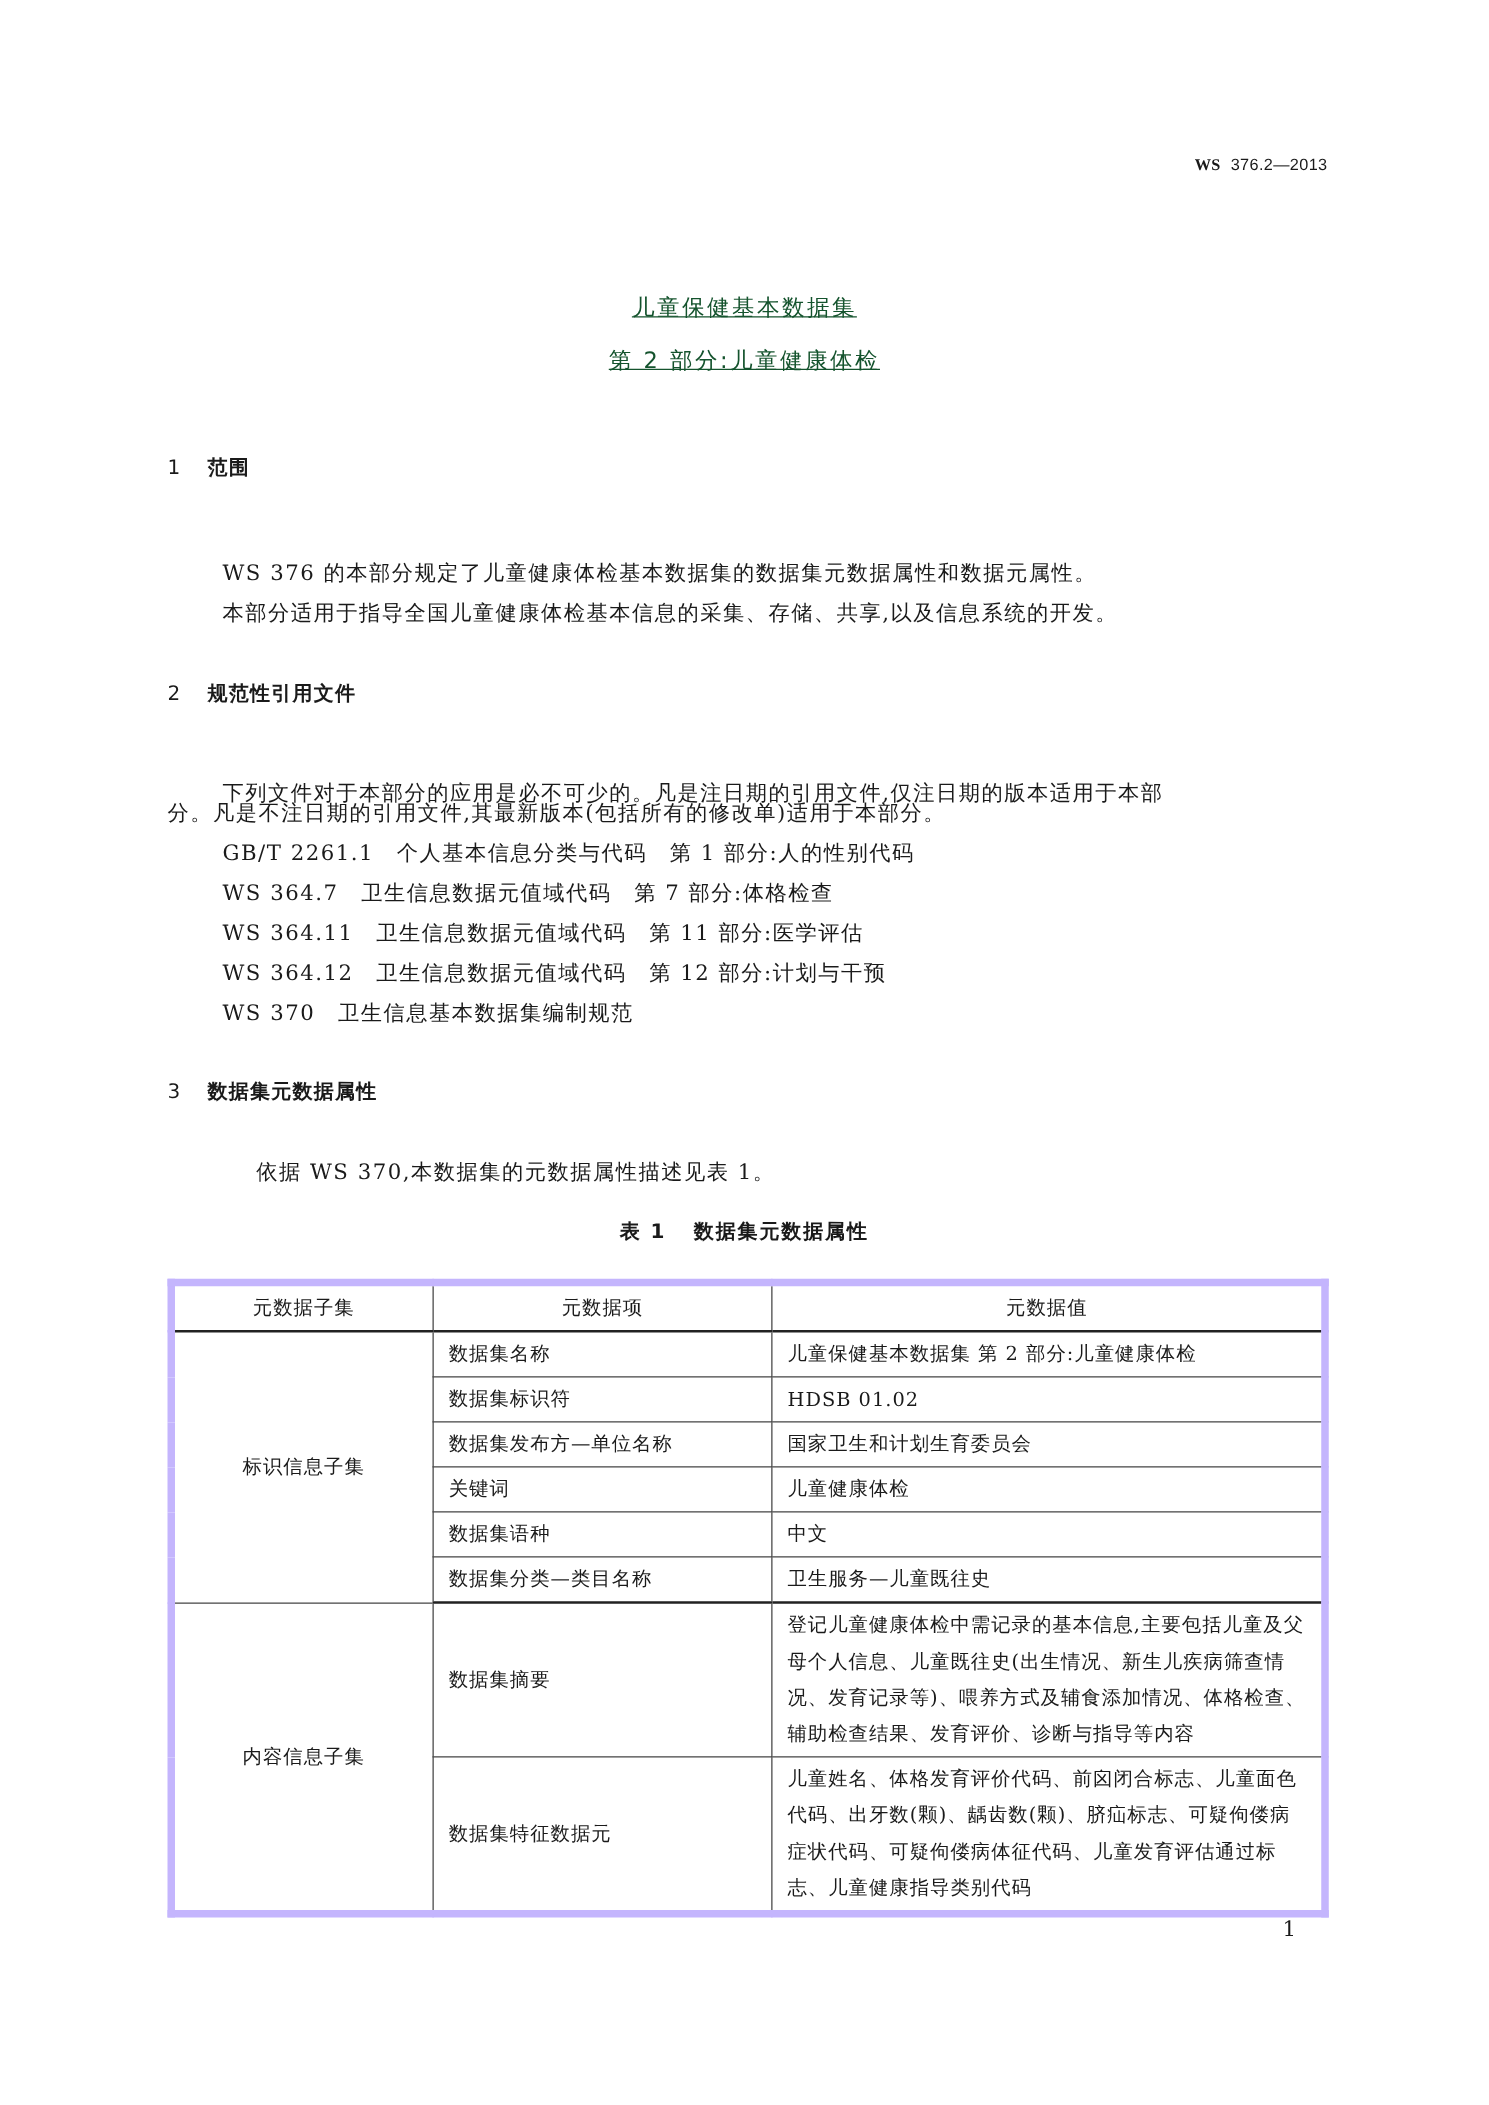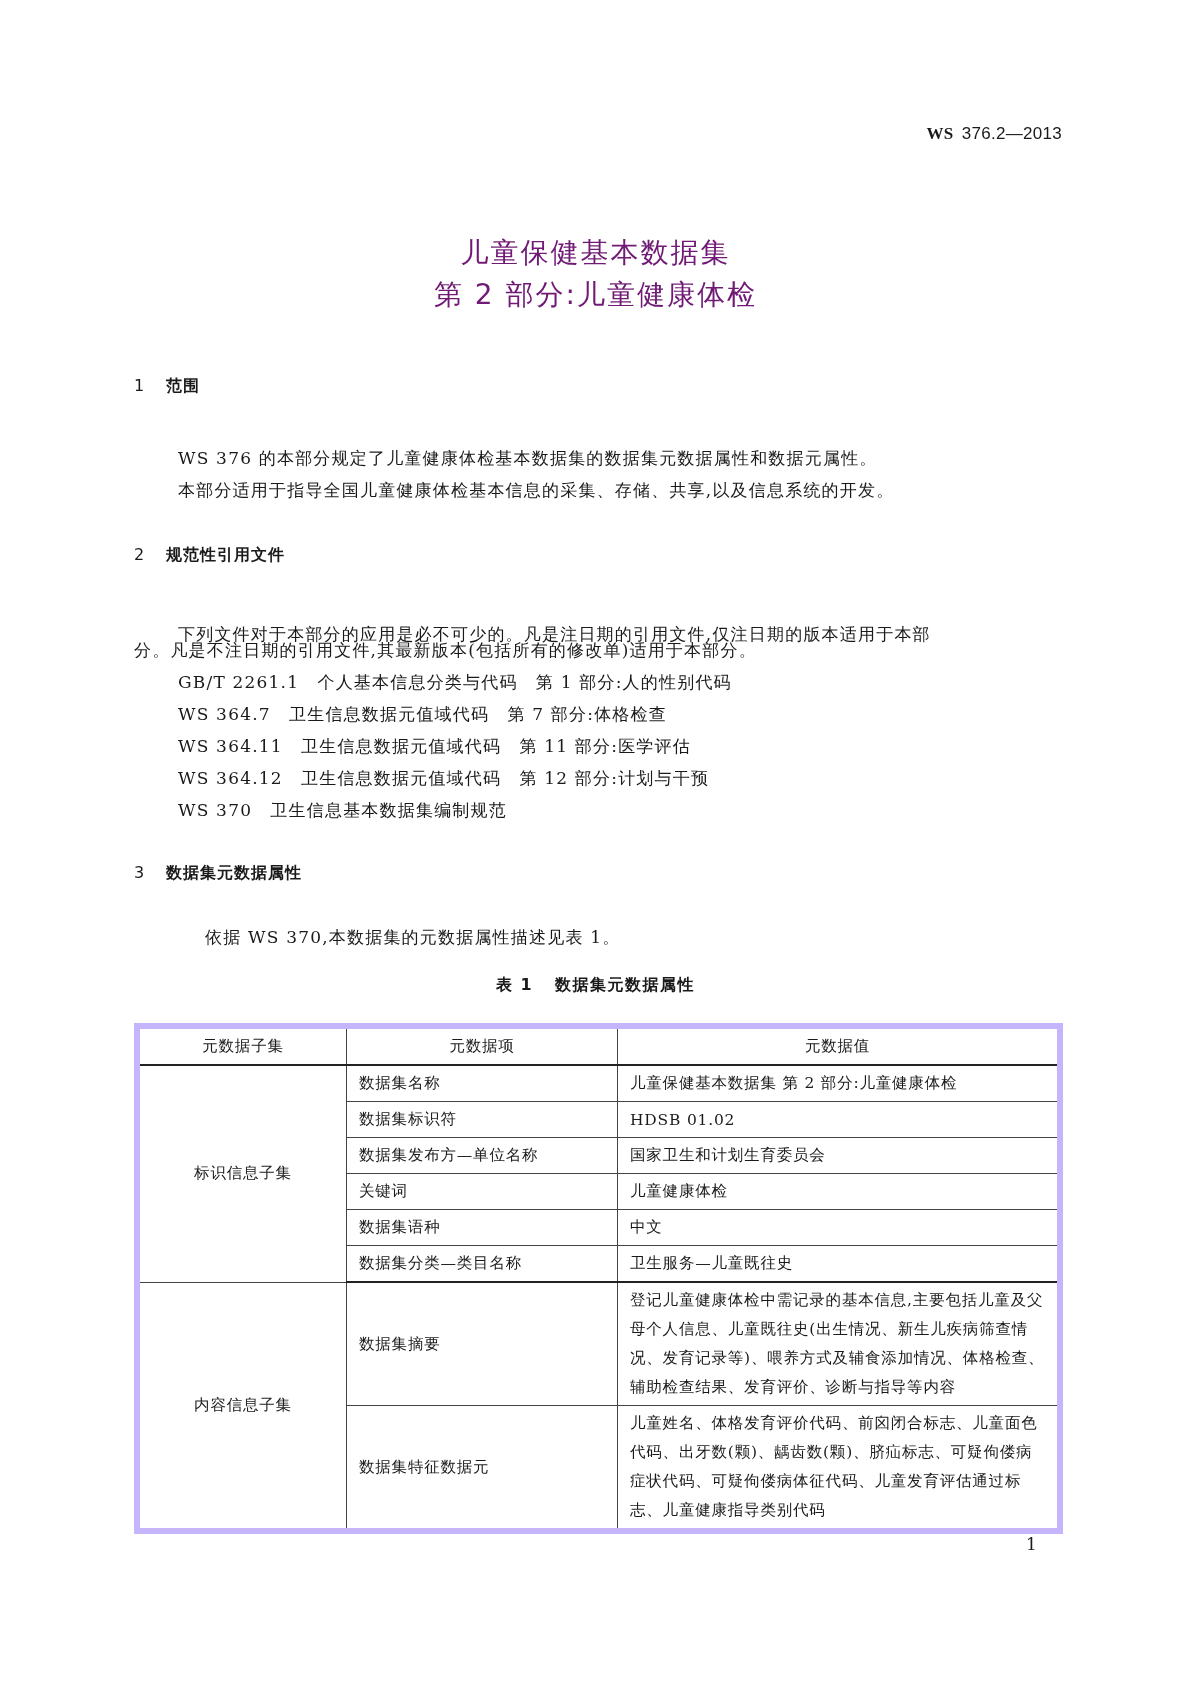--- a/index.html
+++ b/index.html
@@ -1,22 +1,22 @@
 <!DOCTYPE html>
 <html><head>
 <meta charset="utf-8">
 <style>
   html, body { margin: 0; padding: 0; background: #ffffff; }
   body { width: 1191px; height: 1684px; position: relative; overflow: hidden;
          font-family: "DejaVu Serif", "Liberation Serif", serif; color: #1a1a1a; }
   .abs { position: absolute; white-space: nowrap; }
-  .std-code { right: 129px; top: 124px; font-family: "Liberation Sans", "DejaVu Sans", sans-serif; font-size: 17px; letter-spacing: 0.3px; }
+  .std-code { right: 129px; top: 124px; font-family: "Liberation Sans", "DejaVu Sans", sans-serif; font-size: 13px; letter-spacing: 0.3px; }
   .std-code .ws { font-family: "Liberation Serif", serif; font-weight: bold; margin-right: 8px; }
   .title { left: 0; width: 1191px; text-align: center; font-family: "DejaVu Sans", "Liberation Sans", sans-serif;
-           font-size: 28px; letter-spacing: 2px; color: #701a75; }
+           font-size: 18px; letter-spacing: 2px; color: #14532d; text-decoration: underline; }
   .t1 { top: 234px; }
   .t2 { top: 276px; }
   .h { font-family: "DejaVu Sans", "Liberation Sans", sans-serif; font-weight: bold; font-size: 16px; left: 134px; letter-spacing: 1px; }
   .h .num { display: inline-block; width: 32px; font-weight: normal; }
   .p { font-size: 17px; letter-spacing: 1.2px; }
   .ind { left: 178px; }
   .noind { left: 134px; }
   .caption { left: 0; width: 1191px; text-align: center; top: 975px;
              font-family: "DejaVu Sans", "Liberation Sans", sans-serif; font-weight: bold; font-size: 16px; letter-spacing: 1.5px; }
   .caption .sep { display: inline-block; width: 22px; }
@@ -34,21 +34,21 @@
 </head>
 <body>
 
 <div class="abs std-code">
   <span class="ws">WS</span><span>376.2—2013</span>
 </div>
 
 <div class="abs title t1">儿童保健基本数据集</div>
 <div class="abs title t2">第 2 部分:儿童健康体检</div>
 
-<div class="abs h" style="top:376px;">
+<div class="abs h" style="top:364px;">
   <span class="num">1</span><span>范围</span>
 </div>
 <div class="abs p ind" style="top:447px;">WS 376 的本部分规定了儿童健康体检基本数据集的数据集元数据属性和数据元属性。</div>
 <div class="abs p ind" style="top:479px;">本部分适用于指导全国儿童健康体检基本信息的采集、存储、共享,以及信息系统的开发。</div>
 
 <div class="abs h" style="top:545px;">
   <span class="num">2</span><span>规范性引用文件</span>
 </div>
 <div class="abs p ind" style="top:607px;margin-top:16px;">下列文件对于本部分的应用是必不可少的。凡是注日期的引用文件,仅注日期的版本适用于本部</div>
 <div class="abs p noind" style="top:639px;">分。凡是不注日期的引用文件,其最新版本(包括所有的修改单)适用于本部分。</div>

